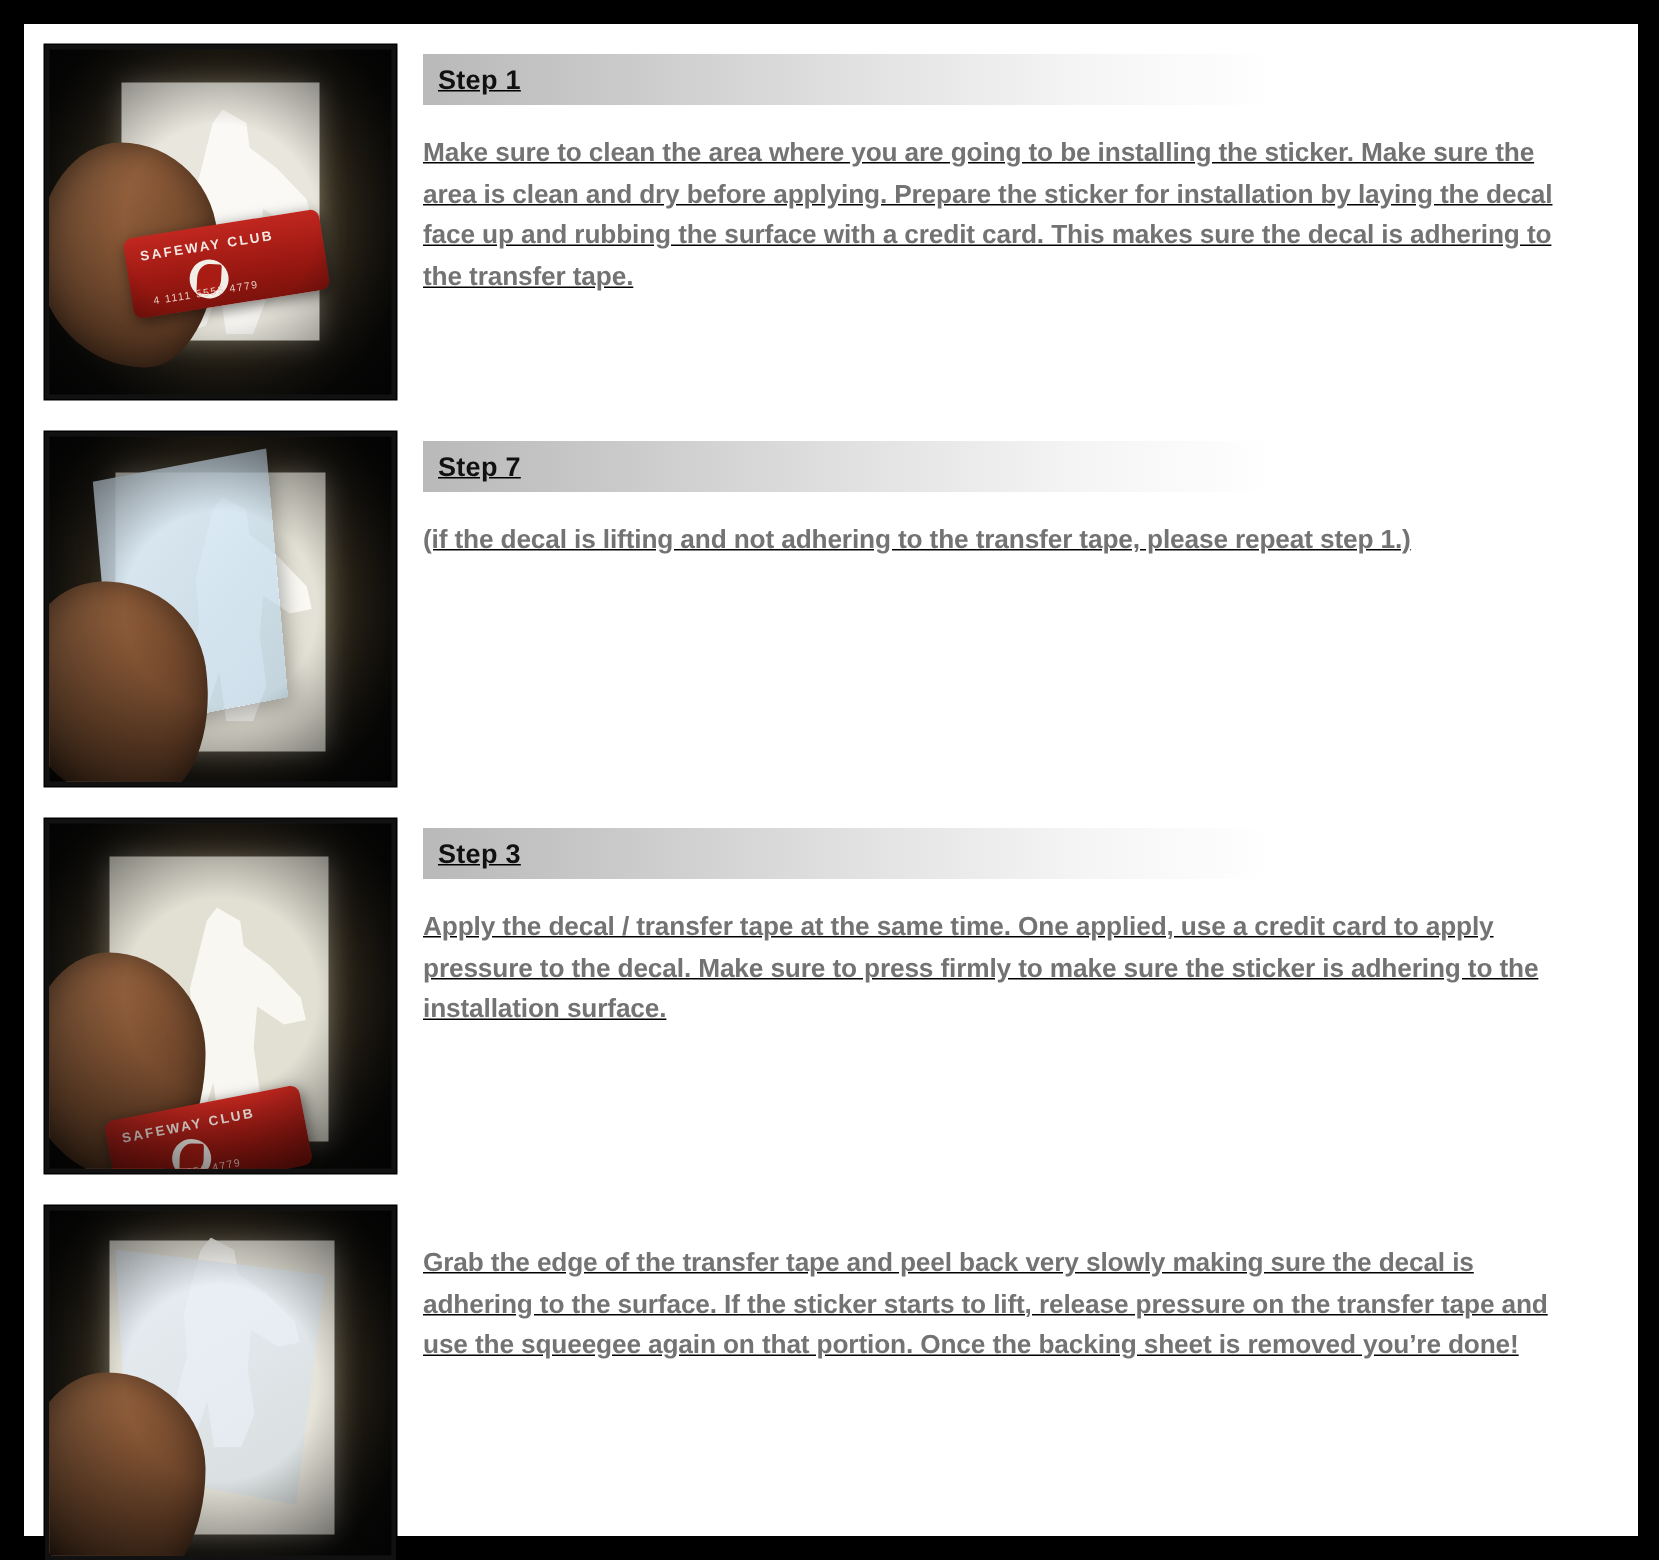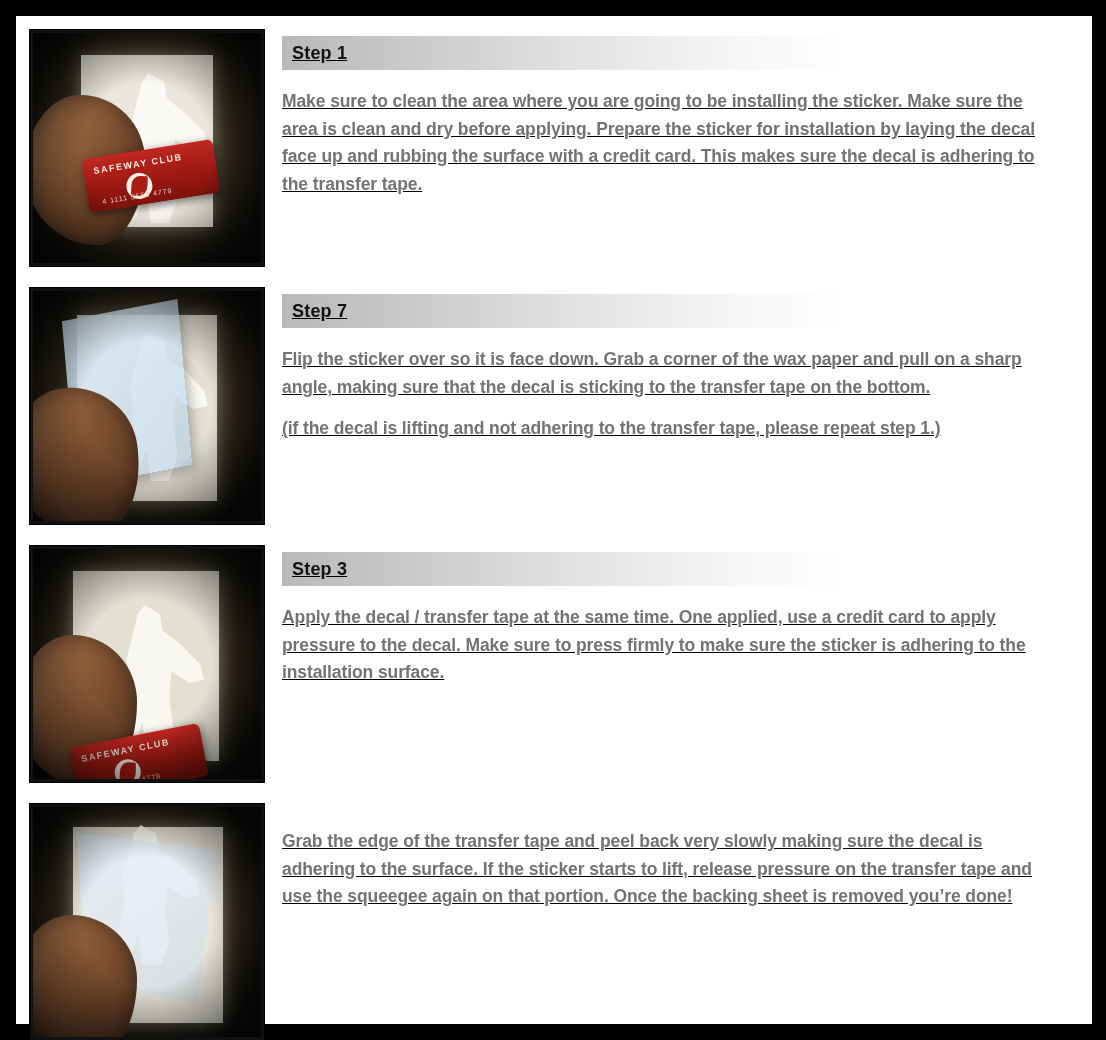--- a/index.html
+++ b/index.html
@@ -233,21 +233,20 @@
           <div class="silhouette"></div>
           <div class="film f2"></div>
           <div class="hand h2"></div>
           <div class="vignette"></div>
         </div>
         <div class="content">
           <div class="step-header">
             <span class="step-title">Step 7</span>
           </div>
           <div class="step-body">
-            <p>Flip the sticker over so it is face down.  Grab a corner of the wax paper and pull on a sharp angle, making sure that the decal is sticking to the transfer tape on the bottom.</p>
             <p>(if the decal is lifting and not adhering to the transfer tape, please repeat step 1.)</p>
           </div>
         </div>
       </div>
 
       <div class="step-row">
         <div class="photo">
           <div class="glow"></div>
           <div class="paper p3"></div>
           <div class="silhouette s3"></div>

